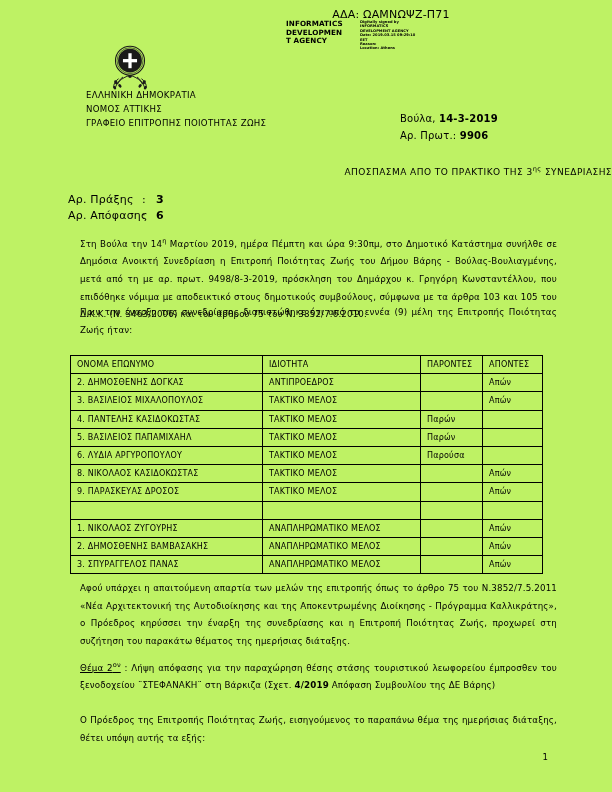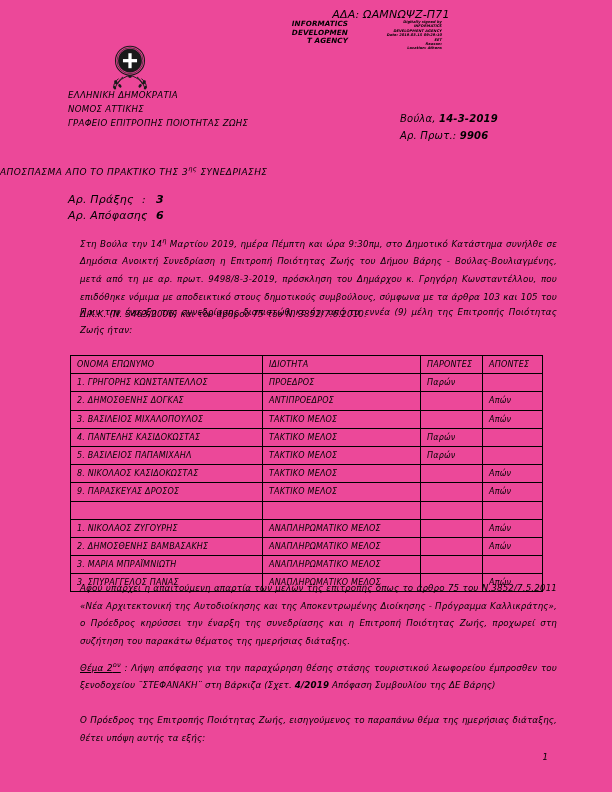--- a/index.html
+++ b/index.html
@@ -9,24 +9,23 @@
     background: #ffffff;
   }
   body {
     font-family: "DejaVu Sans", "Liberation Sans", sans-serif;
     color: #000000;
   }
   .page {
     position: relative;
     width: 612px;
     height: 792px;
-    background: #ec4899;
+    background: #bef264;
     overflow: hidden;
     box-sizing: border-box;
-    font-style: italic;
   }
 
   
   .ada-line {
     position: absolute;
     top: 8px;
     left: 0;
     width: 612px;
     text-align: center;
     padding-left: 170px;
@@ -37,21 +36,20 @@
   }
 
   
   .sig-stamp {
     position: absolute;
     top: 20px;
     left: 286px;
     display: flex;
     align-items: flex-start;
     gap: 12px;
-    text-align: right;
   }
   .sig-left {
     font-size: 7.2px;
     line-height: 8.6px;
     font-weight: bold;
     letter-spacing: 0.1px;
     width: 62px;
     color: #000;
   }
   .sig-right {
@@ -75,41 +73,41 @@
 
   
   .org-block {
     position: absolute;
     top: 88px;
     left: 68px;
     font-size: 8.6px;
     line-height: 14.2px;
     letter-spacing: 0.3px;
   }
-  .org-block div { white-space: nowrap; }
+  .org-block div { white-space: nowrap; margin-left: 18px; }
 
   
   .place-block {
     position: absolute;
     top: 110px;
     left: 400px;
     font-size: 10px;
     line-height: 17px;
     letter-spacing: 0.2px;
   }
   .place-block div { white-space: nowrap; }
   .place-block b { font-weight: bold; }
 
   
   .doc-title {
     position: absolute;
     top: 165px;
     left: 0;
     width: 612px;
-    text-align: left;
+    text-align: right;
     font-size: 9px;
     letter-spacing: 0.45px;
   }
   .sup { font-size: 6.6px; vertical-align: super; }
 
   
   .act-block {
     position: absolute;
     top: 192px;
     left: 68px;
@@ -280,26 +278,20 @@
     <thead>
       <tr>
         <th>ΟΝΟΜΑ  ΕΠΩΝΥΜΟ</th>
         <th>ΙΔΙΟΤΗΤΑ</th>
         <th>ΠΑΡΟΝΤΕΣ</th>
         <th>ΑΠΟΝΤΕΣ</th>
       </tr>
     </thead>
     <tbody>
       <tr>
-        <td>1. ΓΡΗΓΟΡΗΣ ΚΩΝΣΤΑΝΤΕΛΛΟΣ</td>
-        <td>ΠΡΟΕΔΡΟΣ</td>
-        <td>Παρών</td>
-        <td></td>
-      </tr>
-      <tr>
         <td>2. ΔΗΜΟΣΘΕΝΗΣ ΔΟΓΚΑΣ</td>
         <td>ΑΝΤΙΠΡΟΕΔΡΟΣ</td>
         <td></td>
         <td>Απών</td>
       </tr>
       <tr>
         <td>3. ΒΑΣΙΛΕΙΟΣ ΜΙΧΑΛΟΠΟΥΛΟΣ</td>
         <td>ΤΑΚΤΙΚΟ ΜΕΛΟΣ</td>
         <td></td>
         <td>Απών</td>
@@ -310,20 +302,26 @@
         <td>Παρών</td>
         <td></td>
       </tr>
       <tr>
         <td>5. ΒΑΣΙΛΕΙΟΣ ΠΑΠΑΜΙΧΑΗΛ</td>
         <td>ΤΑΚΤΙΚΟ ΜΕΛΟΣ</td>
         <td>Παρών</td>
         <td></td>
       </tr>
       <tr>
+        <td>6. ΛΥΔΙΑ ΑΡΓΥΡΟΠΟΥΛΟΥ</td>
+        <td>ΤΑΚΤΙΚΟ ΜΕΛΟΣ</td>
+        <td>Παρούσα</td>
+        <td></td>
+      </tr>
+      <tr>
         <td>8. ΝΙΚΟΛΑΟΣ ΚΑΣΙΔΟΚΩΣΤΑΣ</td>
         <td>ΤΑΚΤΙΚΟ ΜΕΛΟΣ</td>
         <td></td>
         <td>Απών</td>
       </tr>
       <tr>
         <td>9. ΠΑΡΑΣΚΕΥΑΣ ΔΡΟΣΟΣ</td>
         <td>ΤΑΚΤΙΚΟ ΜΕΛΟΣ</td>
         <td></td>
         <td>Απών</td>
@@ -342,26 +340,20 @@
         <td></td>
         <td>Απών</td>
       </tr>
       <tr>
         <td>2. ΔΗΜΟΣΘΕΝΗΣ ΒΑΜΒΑΣΑΚΗΣ</td>
         <td>ΑΝΑΠΛΗΡΩΜΑΤΙΚΟ ΜΕΛΟΣ</td>
         <td></td>
         <td>Απών</td>
       </tr>
       <tr>
-        <td>3. ΜΑΡΙΑ ΜΠΡΑΪΜΝΙΩΤΗ</td>
-        <td>ΑΝΑΠΛΗΡΩΜΑΤΙΚΟ ΜΕΛΟΣ</td>
-        <td></td>
-        <td></td>
-      </tr>
-      <tr>
         <td>3. ΣΠΥΡΑΓΓΕΛΟΣ ΠΑΝΑΣ</td>
         <td>ΑΝΑΠΛΗΡΩΜΑΤΙΚΟ ΜΕΛΟΣ</td>
         <td></td>
         <td>Απών</td>
       </tr>
     </tbody>
   </table>
 
   <div class="para p-after">Αφού υπάρχει η απαιτούμενη απαρτία των  μελών της επιτροπής όπως το άρθρο 75 του Ν.3852/7.5.2011 «Νέα Αρχιτεκτονική της Αυτοδιοίκησης και της Αποκεντρωμένης Διοίκησης - Πρόγραμμα Καλλικράτης», ο Πρόεδρος κηρύσσει την έναρξη της συνεδρίασης και η Επιτροπή Ποιότητας Ζωής, προχωρεί στη συζήτηση του παρακάτω θέματος της ημερήσιας διάταξης.</div>
 

